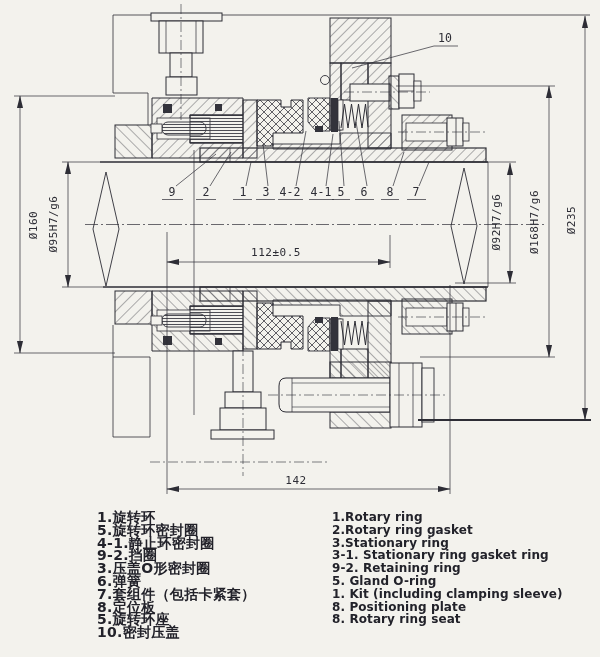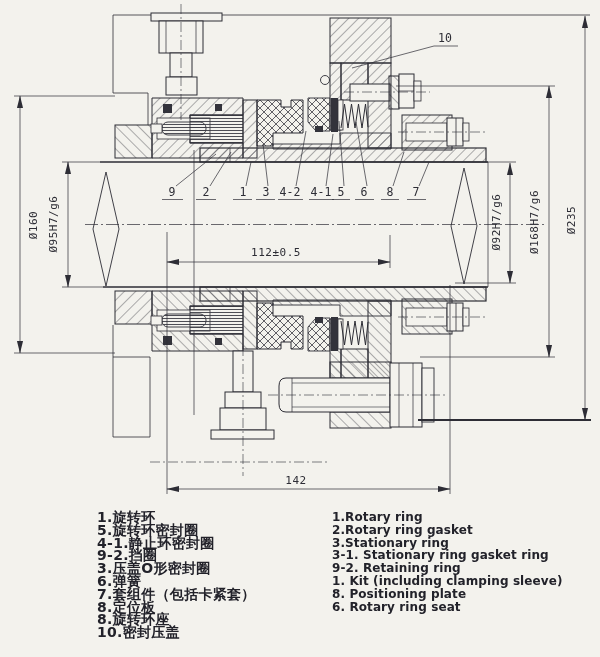--- a/index.html
+++ b/index.html
@@ -221,28 +221,29 @@
 
 <div class="legend col-cn">
   <div class="lg-line">1.旋转环</div>
   <div class="lg-line">5.旋转环密封圈</div>
   <div class="lg-line">4-1.静止环密封圈</div>
   <div class="lg-line">9-2.挡圈</div>
   <div class="lg-line">3.压盖O形密封圈</div>
   <div class="lg-line">6.弹簧</div>
   <div class="lg-line">7.套组件（包括卡紧套）</div>
   <div class="lg-line">8.定位板</div>
-  <div class="lg-line">8.旋转环座</div>
+  <div class="lg-line">5.旋转环座</div>
   <div class="lg-line">10.密封压盖</div>
 </div>
 
 <div class="legend col-en">
   <div class="lg-line">1.Rotary ring</div>
   <div class="lg-line">2.Rotary ring gasket</div>
   <div class="lg-line">3.Stationary ring</div>
   <div class="lg-line">3-1. Stationary ring gasket ring</div>
   <div class="lg-line">9-2. Retaining ring</div>
+  <div class="lg-line">5. Gland O-ring</div>
   <div class="lg-line">1. Kit (including clamping sleeve)</div>
   <div class="lg-line">8. Positioning plate</div>
-  <div class="lg-line">6. Rotary ring seat</div>
+  <div class="lg-line">8. Rotary ring seat</div>
 </div>
 
 </div>
 
 </body></html>

